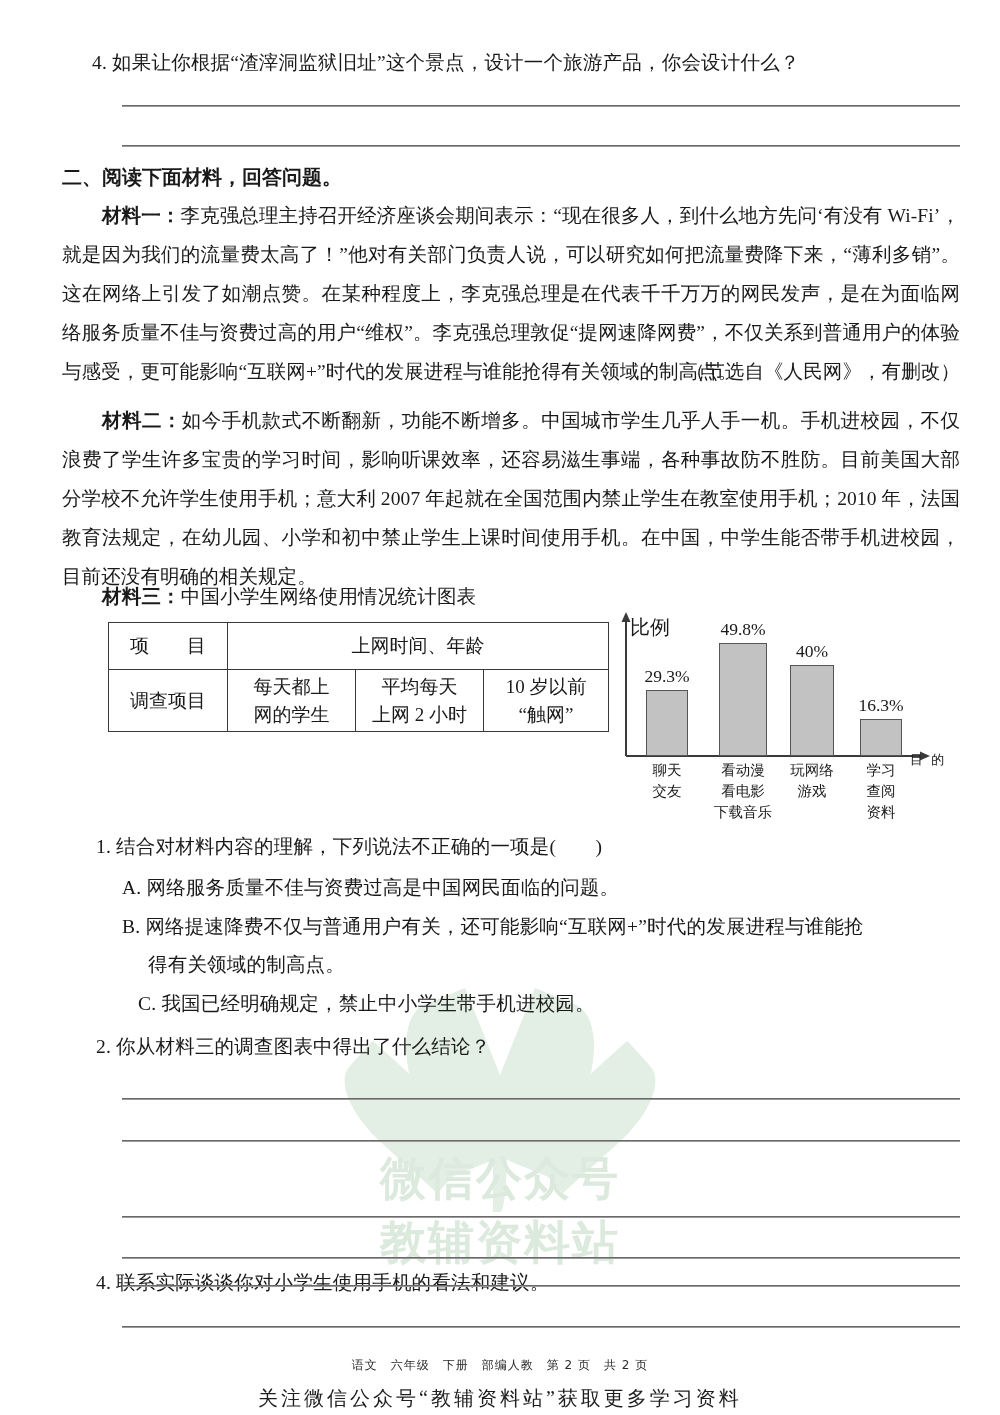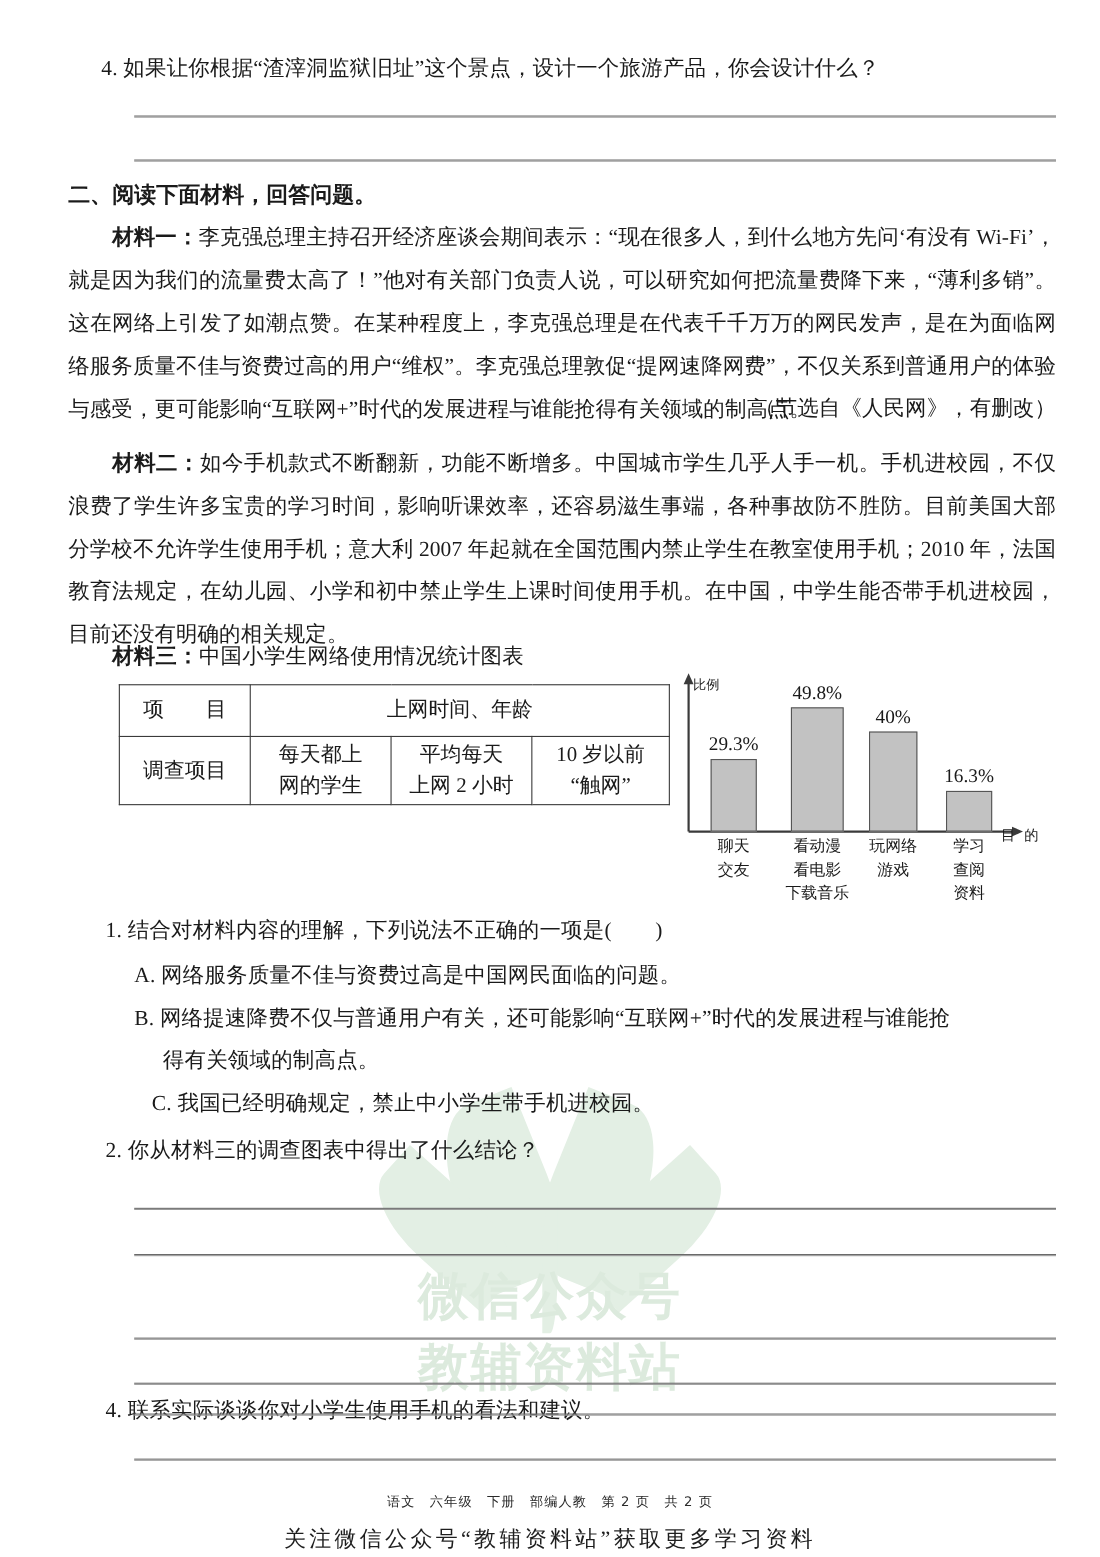--- a/index.html
+++ b/index.html
@@ -141,21 +141,21 @@
     position: absolute;
     left: 604px;
     top: 608px;
     width: 350px;
     height: 215px;
   }
   .chart-axis-y-label {
     position: absolute;
     left: 26px;
     top: 6px;
-    font-size: 12px;
+    font-size: 20px;
     font-family: "DejaVu Sans", "Liberation Sans", sans-serif;
     white-space: nowrap;
   }
   .chart-axis-x-label {
     position: absolute;
     left: 306px;
     top: 143px;
     font-size: 13px;
     font-family: "DejaVu Sans", "Liberation Sans", sans-serif;
     letter-spacing: 2px;

